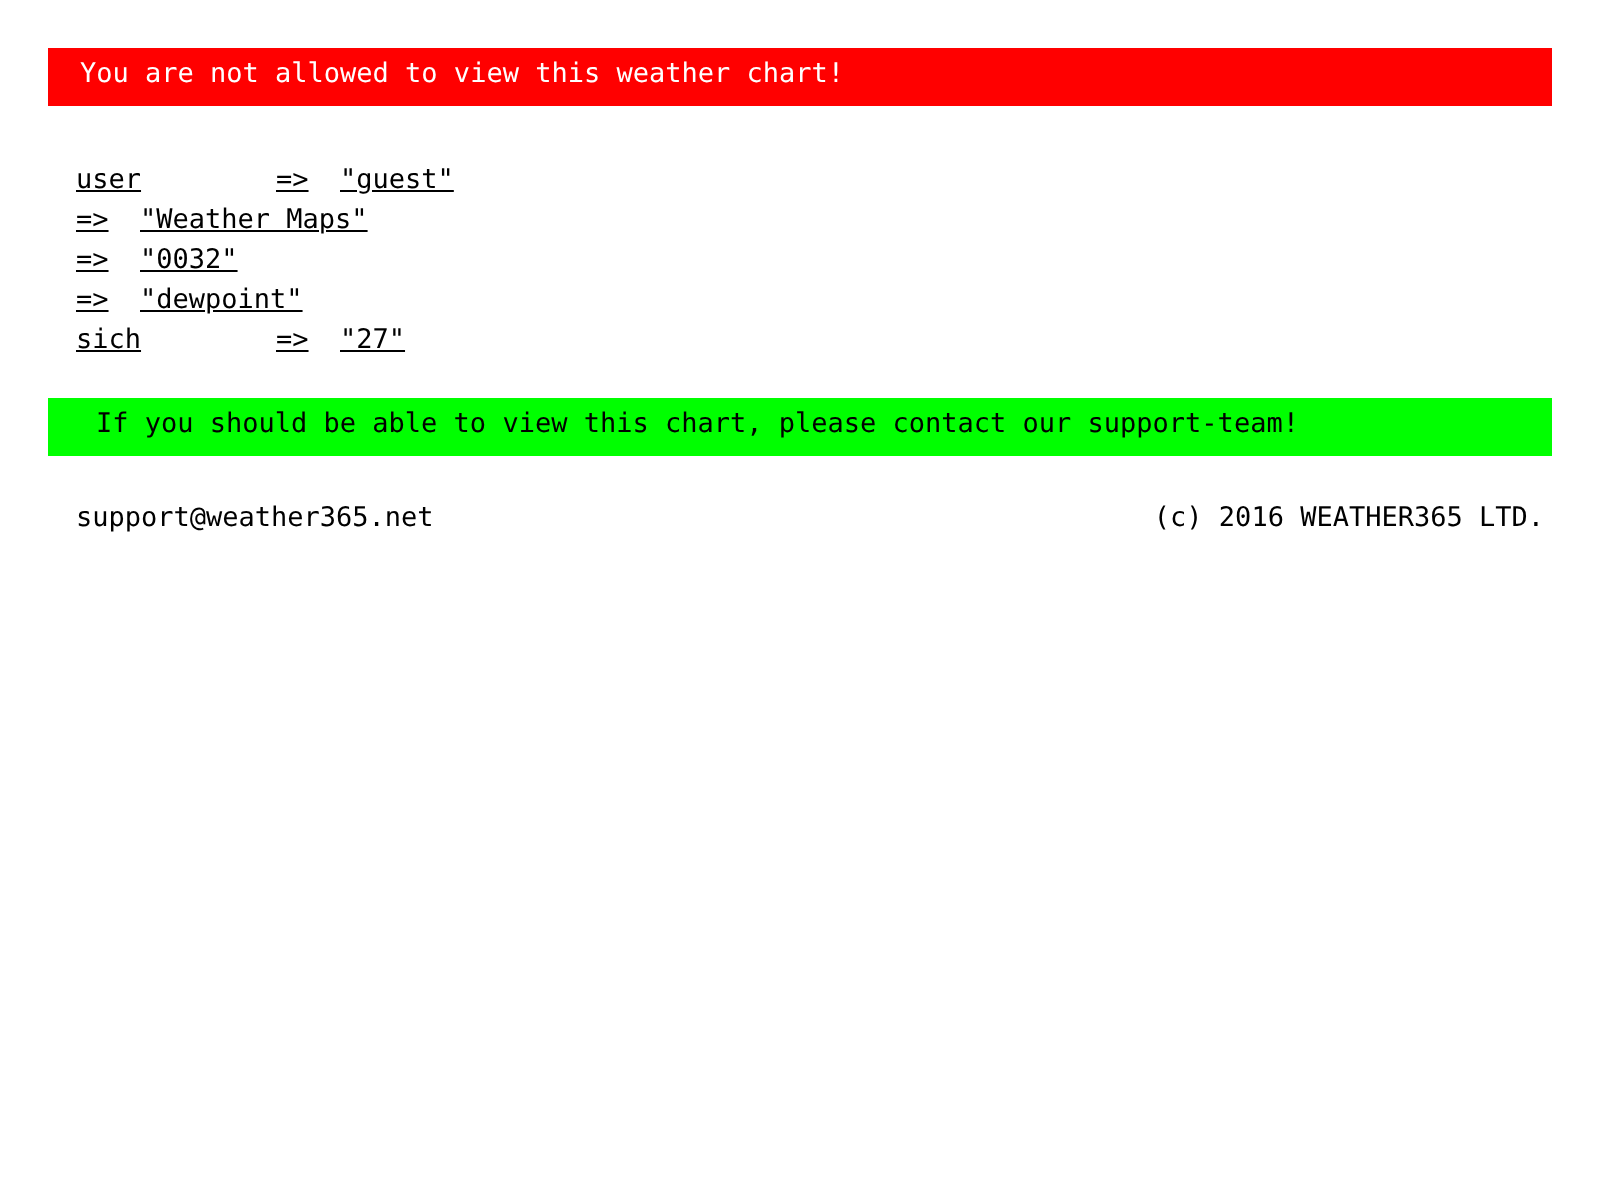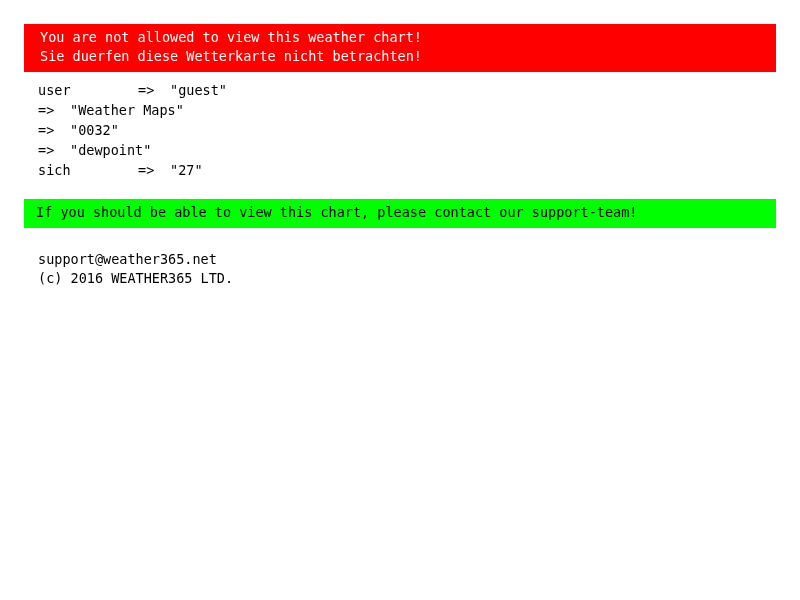--- a/index.html
+++ b/index.html
@@ -41,20 +41,21 @@
   .params {
     position: absolute;
     left: 38px;
     top: 80px;
     width: 740px;
   }
   .param-row {
     display: flex;
     line-height: 20px;
     white-space: pre;
+    text-decoration: underline;
   }
   .param-key {
     width: 100px;
     flex: 0 0 100px;
   }
   .param-arrow {
     width: 32px;
     flex: 0 0 32px;
   }
   .param-val {
@@ -64,48 +65,46 @@
     position: absolute;
     left: 24px;
     top: 199px;
     width: 752px;
     background: #00ff00;
     color: #000000;
     padding: 4px 0 6px 0;
     box-sizing: border-box;
   }
   .ok-banner .line {
-    padding-left: 12px;
+    padding-left: 24px;
     line-height: 19px;
     white-space: pre;
   }
   .footer {
     position: absolute;
     left: 38px;
     top: 250px;
     width: 734px;
     display: flex;
     justify-content: space-between;
     line-height: 19px;
     white-space: pre;
-    flex-direction: column;
   }
   .footer a {
     color: #000000;
     text-decoration: none;
   }
 </style>
 </head>
 <body>
 
 <div class="page">
 
   <div class="error-banner">
     <div class="line">You are not allowed to view this weather chart!</div>
-    <div class="line">Sie duerfen diese Wetterkarte nicht betrachten!</div>
   </div>
 
   <div class="params">
     <div class="param-row">
       <span class="param-key">user</span>
       <span class="param-arrow">=&gt;</span>
       <span class="param-val">"guest"</span>
     </div>
     <div class="param-row">
       <span class="param-arrow">=&gt;</span>

